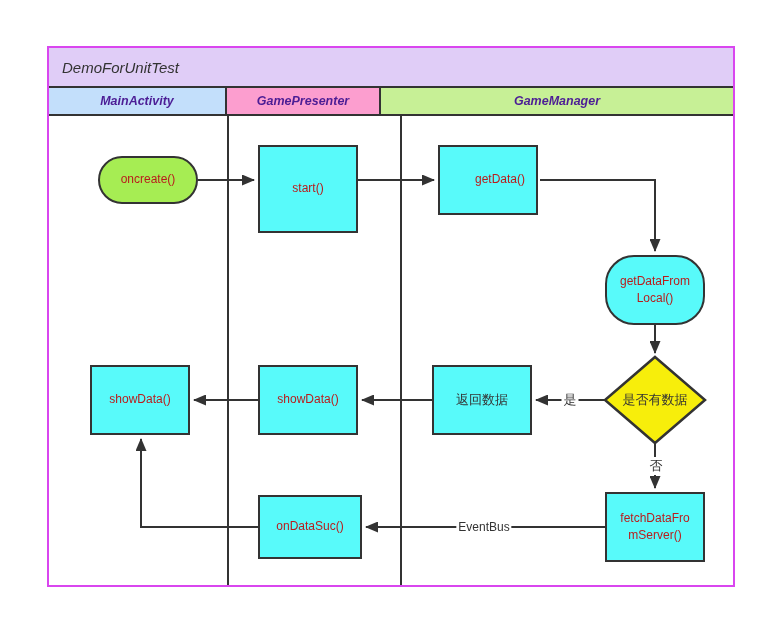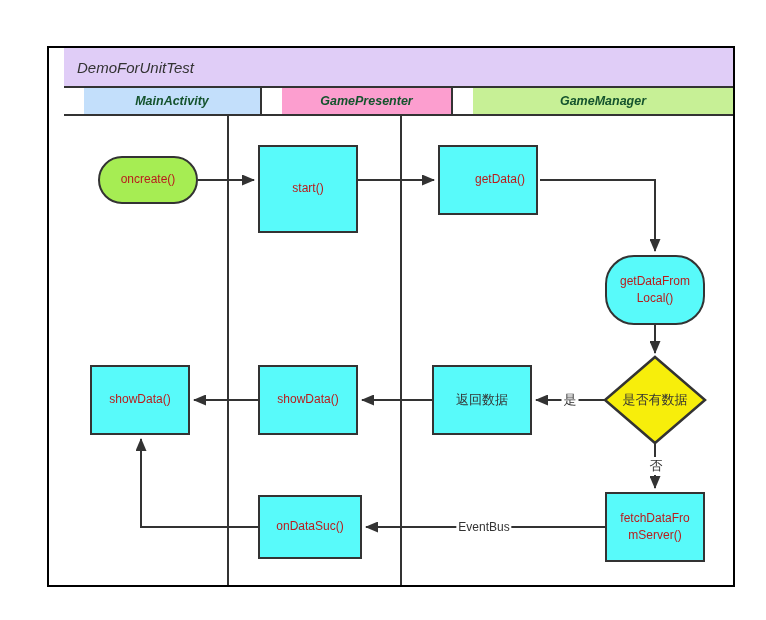--- a/index.html
+++ b/index.html
@@ -9,23 +9,22 @@
     height: 620px;
     background: #ffffff;
     font-family: "Liberation Sans", sans-serif;
     overflow: hidden;
   }
   
   .frame {
     position: absolute;
     left: 47px; top: 46px;
     width: 688px; height: 541px;
-    border: 2px solid #000000;
+    border: 2px solid #d946ef;
     box-sizing: border-box;
-    padding-left: 15px;
   }
   .titlebar {
     height: 38px;
     background: #E0CDF7;
     border-bottom: 2px solid #333;
     display: flex;
     align-items: center;
     padding-left: 13px;
     font-style: italic;
     font-size: 15px;
@@ -37,26 +36,25 @@
     border-bottom: 2px solid #333;
     box-sizing: border-box;
   }
   .lanehead {
     display: flex;
     align-items: center;
     justify-content: center;
     font-style: italic;
     font-weight: bold;
     font-size: 12.5px;
-    color: #14532d;
+    color: #4c1d95;
     box-sizing: border-box;
-    margin-left: 20px;
   }
   .lane-main      { width: 178px; background: #C3DFFB; border-right: 2px solid #333; }
-  .lane-presenter { width: 171px; background: #FC9ECF; border-right: 2px solid #333; }
+  .lane-presenter { width: 154px; background: #FC9ECF; border-right: 2px solid #333; }
   .lane-manager   { flex: 1;      background: #C7F096; }
   .vdiv {
     position: absolute;
     top: 66px; bottom: 0;
     width: 2px;
     background: #333;
   }
   .vdiv1 { left: 178px; }
   .vdiv2 { left: 351px; }
 

